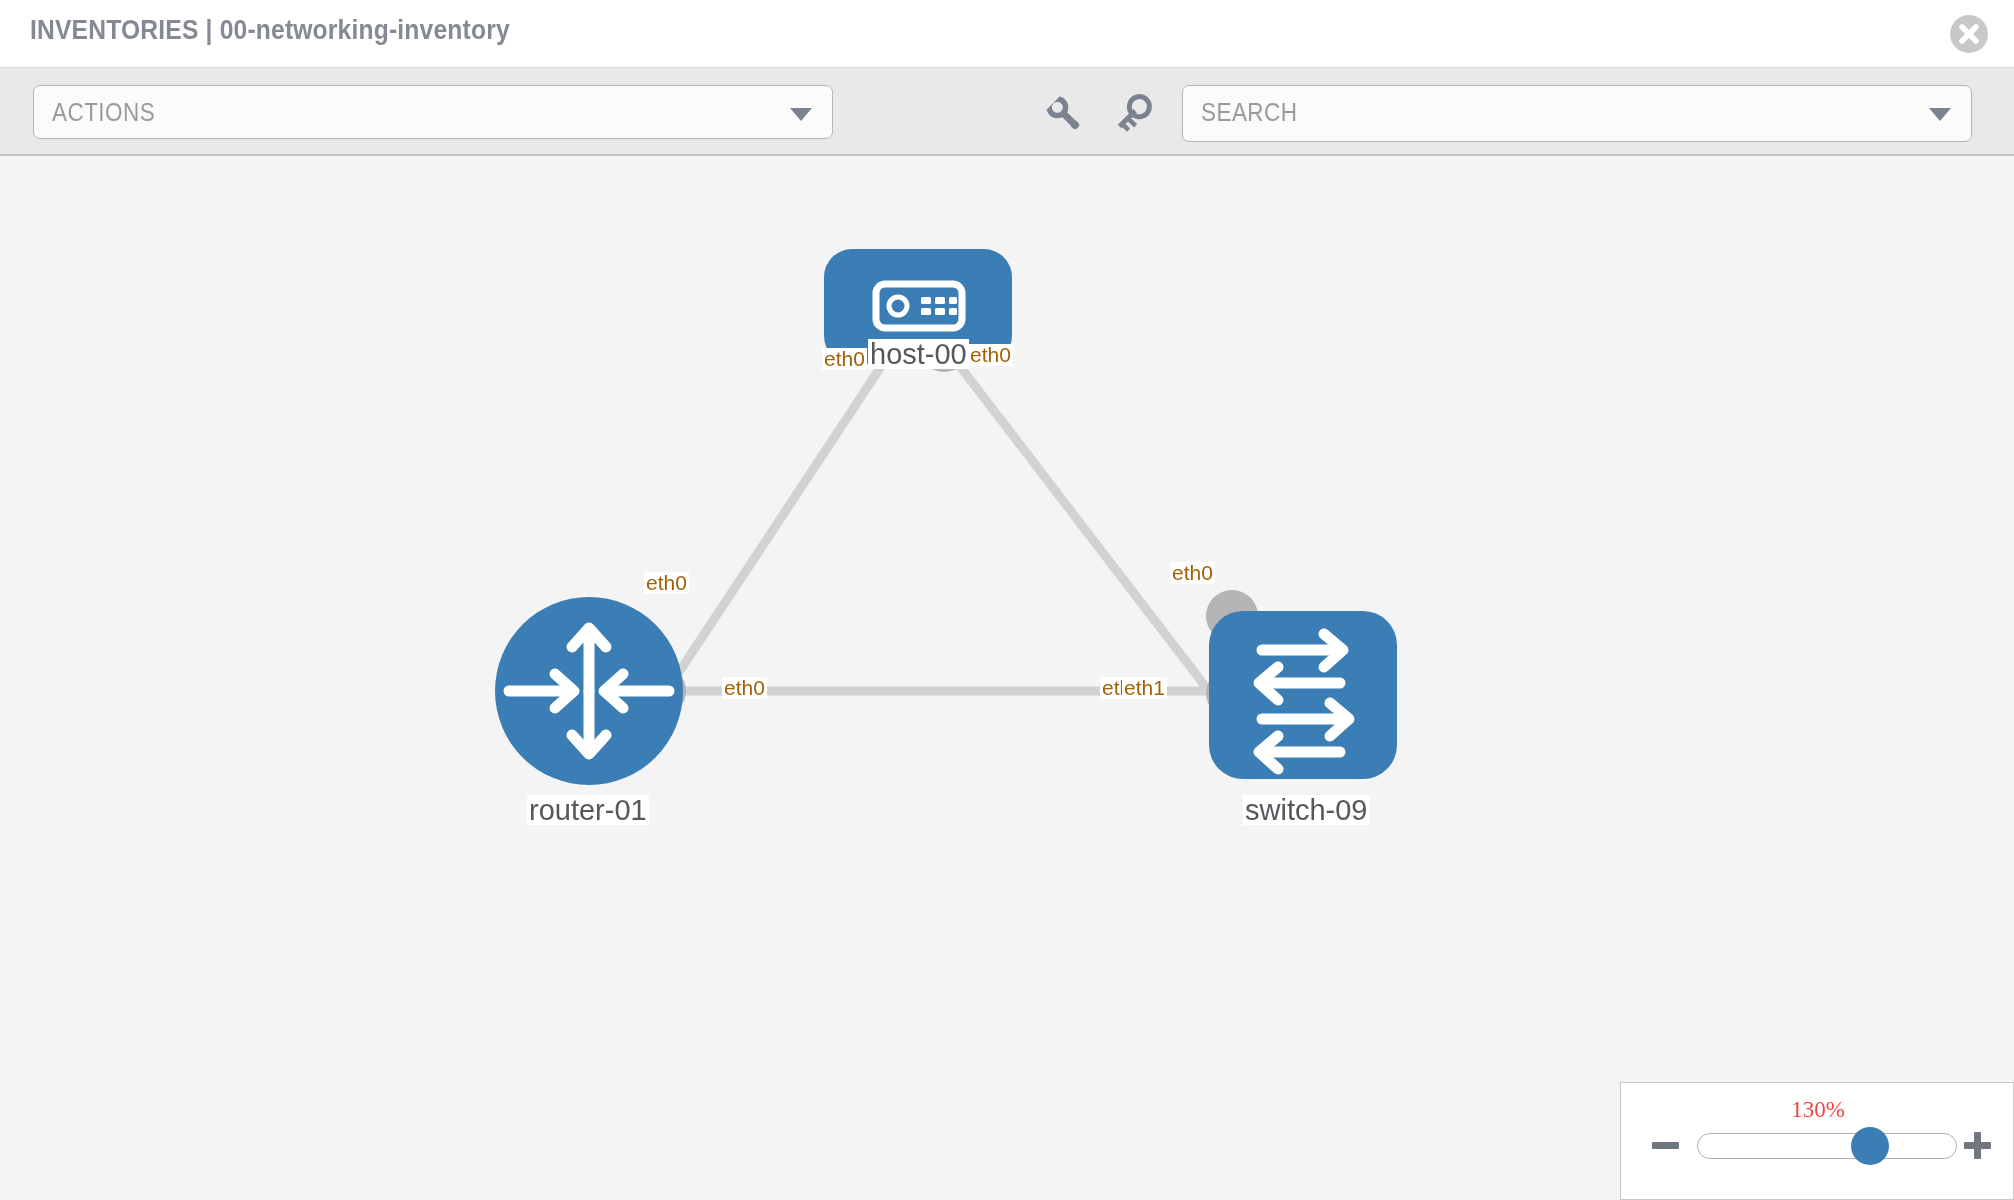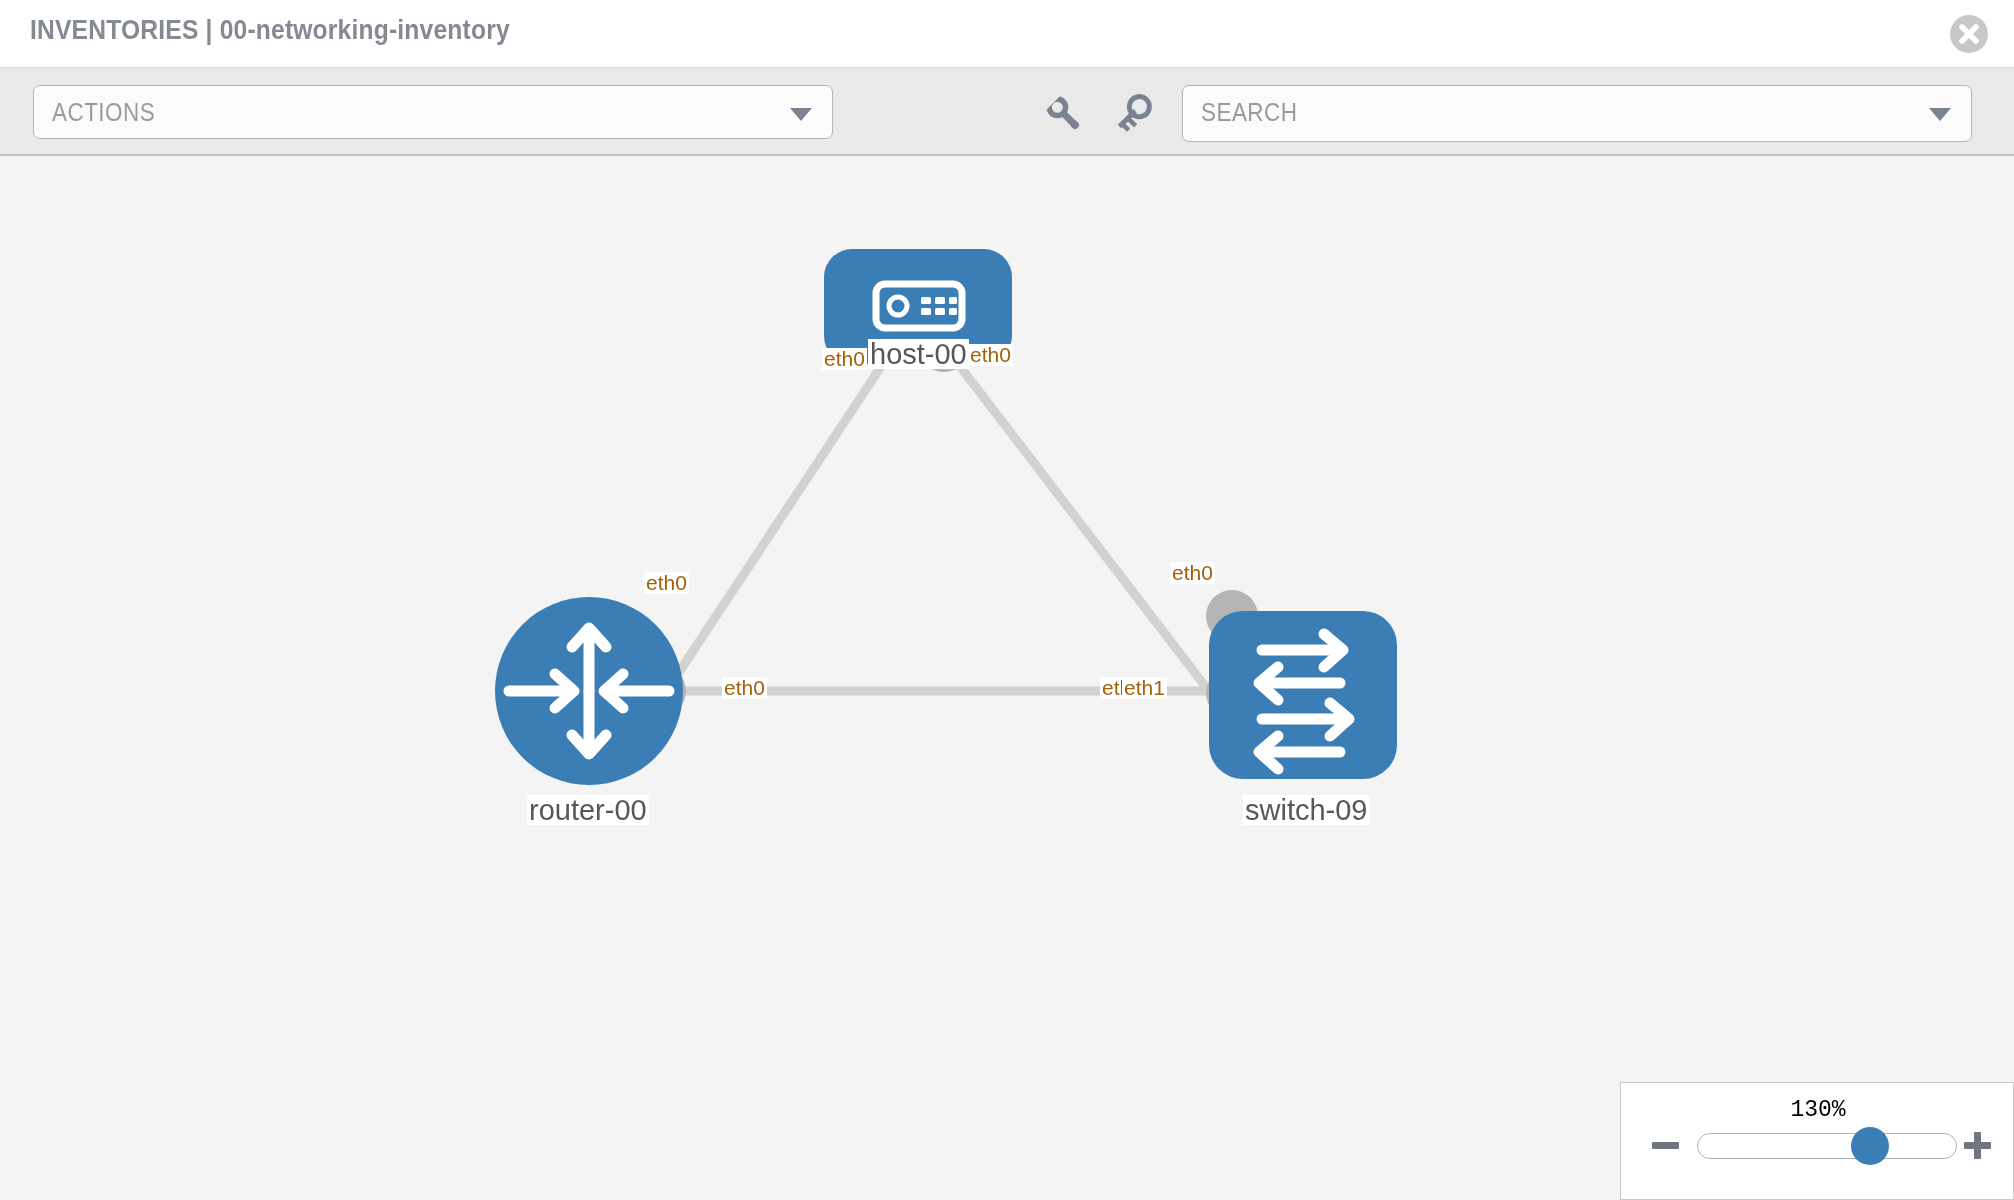--- a/index.html
+++ b/index.html
@@ -179,23 +179,23 @@
     background: #ffffff;
     border: 1px solid #c9c9c9;
     box-sizing: border-box;
   }
   .zoom-pct {
     position: absolute;
     top: 14px;
     left: 0;
     width: 394px;
     text-align: center;
-    font-family: Liberation Mono, monospace;
+    font-family: Liberation Serif, serif;
     font-size: 23px;
-    color: #000000;
+    color: #ef4444;
   }
   .zoom-minus, .zoom-plus {
     position: absolute;
     top: 46px;
     width: 34px;
     height: 34px;
     cursor: pointer;
   }
   .zoom-minus { left: 28px; }
   .zoom-plus  { left: 340px; }
@@ -377,21 +377,21 @@
     <div class="edge-label" style="left:1170px; top:406px;">eth0</div>
 
     <div class="edge-label" style="left:722px; top:521px;">eth0</div>
 
     <div class="edge-label" style="left:1100px; top:521px;">eth</div>
 
     <div class="edge-label" style="left:1122px; top:521px;">eth1</div>
 
     <div class="node-label" style="left:868px; top:183px;">host-00</div>
 
-    <div class="node-label" style="left:527px; top:639px;">router-00</div>
+    <div class="node-label" style="left:527px; top:639px;">router-01</div>
 
     <div class="node-label" style="left:1243px; top:639px;">switch-09</div>
   </div>
 
   <div class="zoom-panel">
     <div class="zoom-pct">130%</div>
     <div class="zoom-minus"></div>
     <div class="zoom-track"></div>
     <div class="zoom-thumb"></div>
     <div class="zoom-plus"></div>

